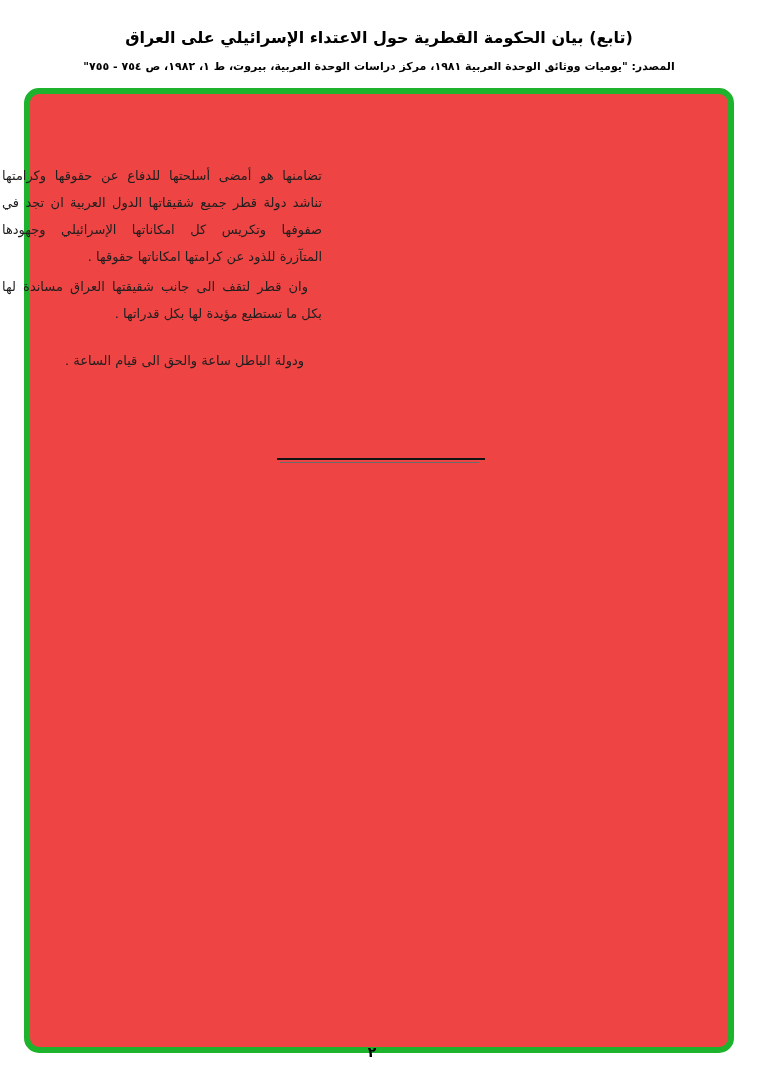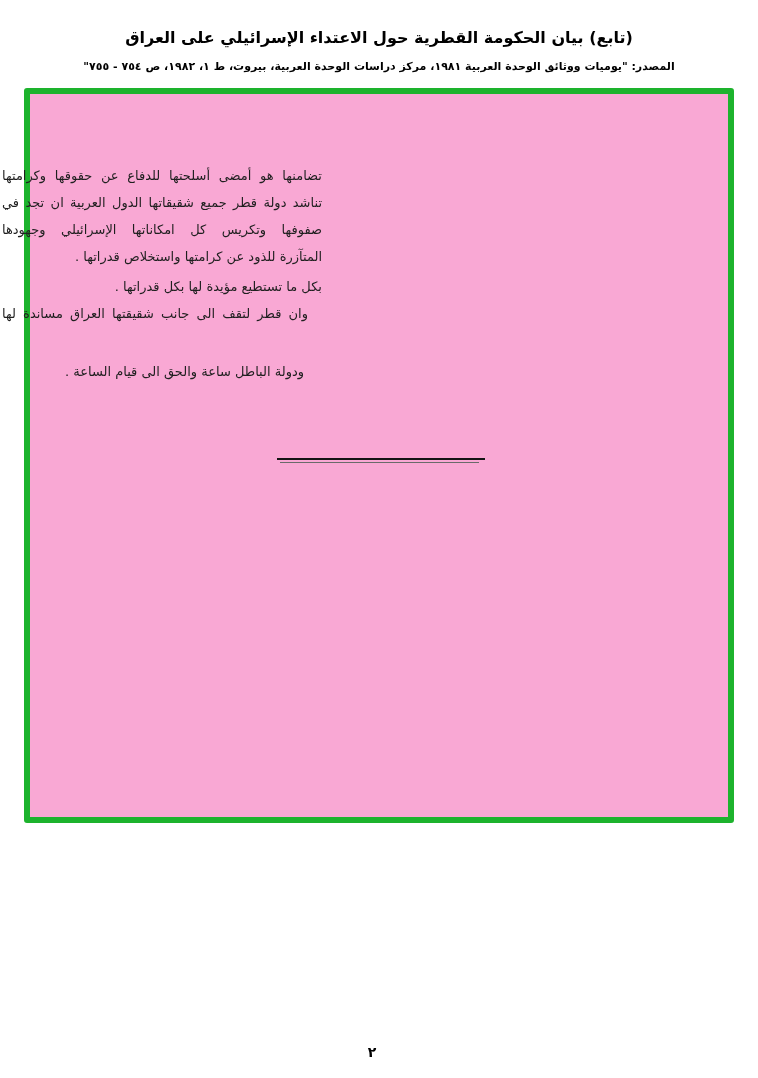--- a/index.html
+++ b/index.html
@@ -25,24 +25,24 @@
   }
   .hdr-source{
     position:absolute;top:60px;left:0;width:758px;
     direction:rtl;text-align:center;
     font-size:11px;font-weight:bold;color:var(--ink);
   }
 
   
   .frame{
     position:absolute;left:24px;top:88px;
-    width:710px;height:735px;
+    width:710px;height:965px;
     border:6px solid var(--green);
-    border-radius:3px;
-    background:#f9a8d4;
+    border-radius:15px;
+    background:#ef4444;
   }
 
   
   .scan{
     position:absolute;left:202px;top:162px;width:320px;
     direction:rtl;
     color:var(--scan-ink);
     font-size:13px;line-height:27px;
     text-align:right;
   }
@@ -50,21 +50,21 @@
   .scan .just{
     white-space:normal;
     text-align:justify;
     text-align-last:justify;
     -moz-text-align-last:justify;
     overflow:hidden;height:27px;
   }
   .scan .indent{padding-right:14px;}
   .para2{margin-top:3px;}
   .closing{
-    margin-top:31px;
+    margin-top:20px;
     padding-right:18px;
     white-space:nowrap;
   }
 
   
   .divider{
     position:absolute;left:277px;top:458px;width:208px;height:6px;
   }
   .divider .l1{height:2px;background:#141414;}
   .divider .l2{height:1px;background:#6a6a6a;margin-top:2px;margin-right:6px;margin-left:3px;}
@@ -85,25 +85,25 @@
 
   <div class="hdr-source">المصدر:  "يوميات ووثائق الوحدة العربية ١٩٨١، مركز دراسات الوحدة العربية، بيروت، ط ١، ١٩٨٢، ص ٧٥٤ - ٧٥٥"</div>
 
   <div class="frame">
 
     <div class="scan" style="position:absolute;left:-28px;top:68px;">
       <div class="para1">
         <div class="line just">تضامنها هو أمضى أسلحتها للدفاع عن حقوقها وكرامتها</div>
         <div class="line just">تناشد دولة قطر جميع شقيقاتها الدول العربية ان تجد في هذا</div>
         <div class="line just">صفوفها وتكريس كل امكاناتها الإسرائيلي وجهودها</div>
-        <div class="line">المتآزرة للذود عن كرامتها واستخلاص قدراتها .</div>
+        <div class="line">المتآزرة للذود عن كرامتها امكاناتها حقوقها .</div>
       </div>
       <div class="para2">
+        <div class="line just indent">وان قطر لتقف الى جانب شقيقتها العراق مساندة لها</div>
         <div class="line">بكل ما تستطيع مؤيدة لها بكل قدراتها .</div>
-        <div class="line just indent">وان قطر لتقف الى جانب شقيقتها العراق مساندة لها</div>
       </div>
       <div class="closing">ودولة الباطل ساعة والحق الى قيام الساعة .</div>
     </div>
 
     <div class="divider" style="position:absolute;left:247px;top:364px;">
       <div class="l1"></div>
       <div class="l2"></div>
     </div>
 
   </div>

